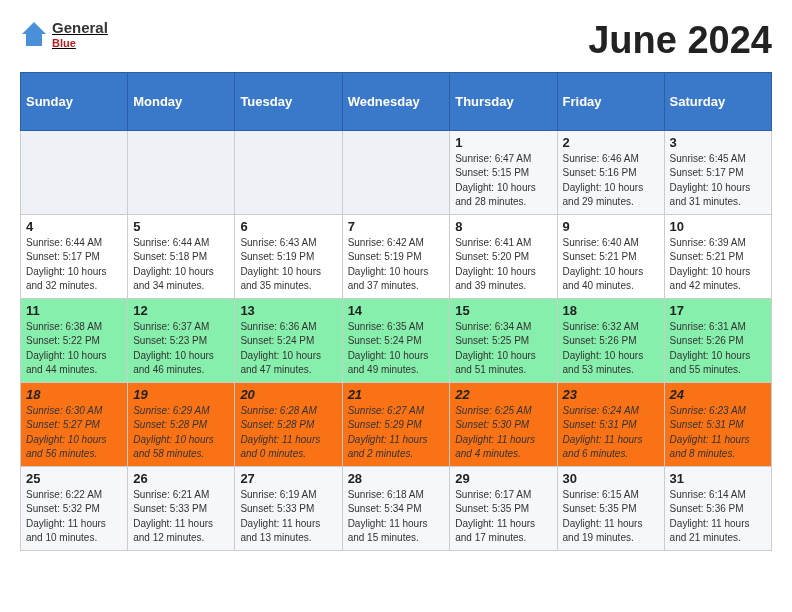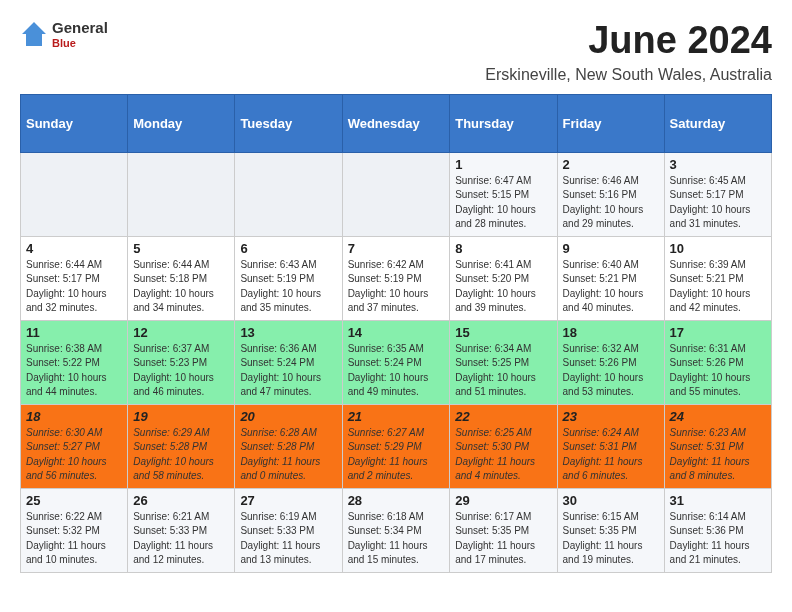--- a/index.html
+++ b/index.html
@@ -84,33 +84,32 @@
     .calendar tbody tr:nth-child(2) td { background: #fff; }
     .calendar tbody tr:nth-child(3) td { background: #86efac; }
     .calendar tbody tr:nth-child(4) td { background: #f97316; font-style: italic; }
     .calendar tbody tr:nth-child(5) td { background: #f5f7fa; margin-left: 39px; }
   </style>
 </head>
 <body>
 
 <div class="header-section">
   <div class="logo">
-  <div style="display:flex;align-items:center;">
+  <div style="display:flex;align-items:center;text-decoration:underline;">
     <svg width="28" height="28" viewBox="0 0 28 28">
       <polygon points="14,2 26,14 22,14 22,26 6,26 6,14 2,14" fill="#4a90d9"></polygon>
     </svg>
     <div style="margin-left:4px;">
       <div style="font-size:15px;font-weight:bold;color:#333;line-height:1.1;">General</div>
       <div style="font-size:11px;font-weight:bold;color:#b91c1c;line-height:1.1;">Blue</div>
     </div>
   </div>
 </div>
   <div class="title-block">
     <div class="month-year">June 2024</div>
-    <div class="location">Erskineville, New South Wales, Australia</div>
   </div>
 </div>
 
 <table class="calendar">
   <thead>
     <tr>
       <th>Sunday</th>
       <th>Monday</th>
       <th>Tuesday</th>
       <th>Wednesday</th>

